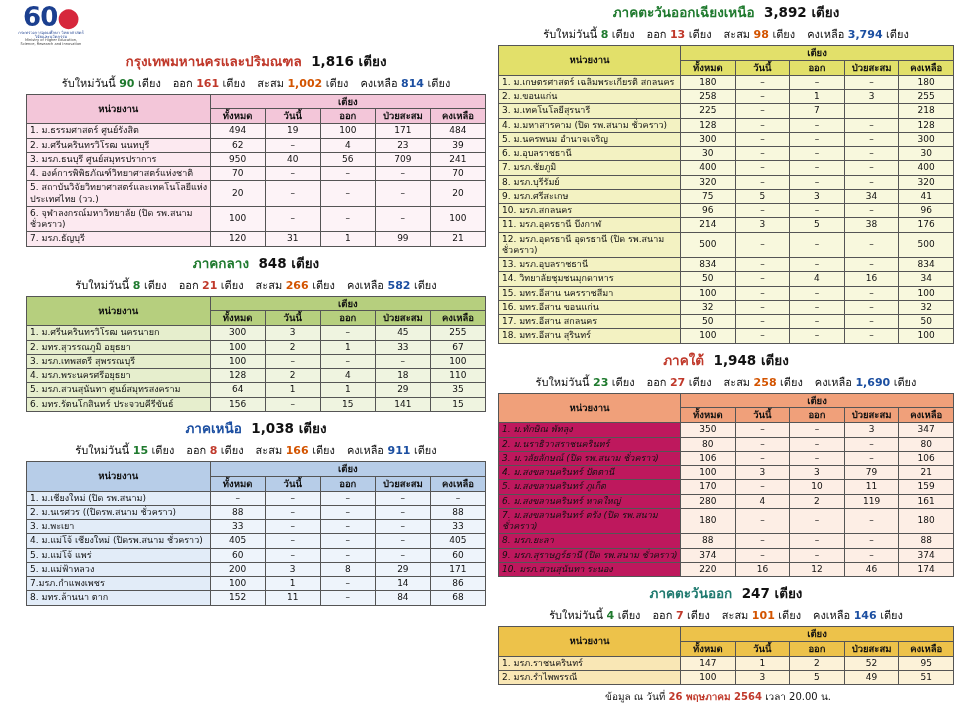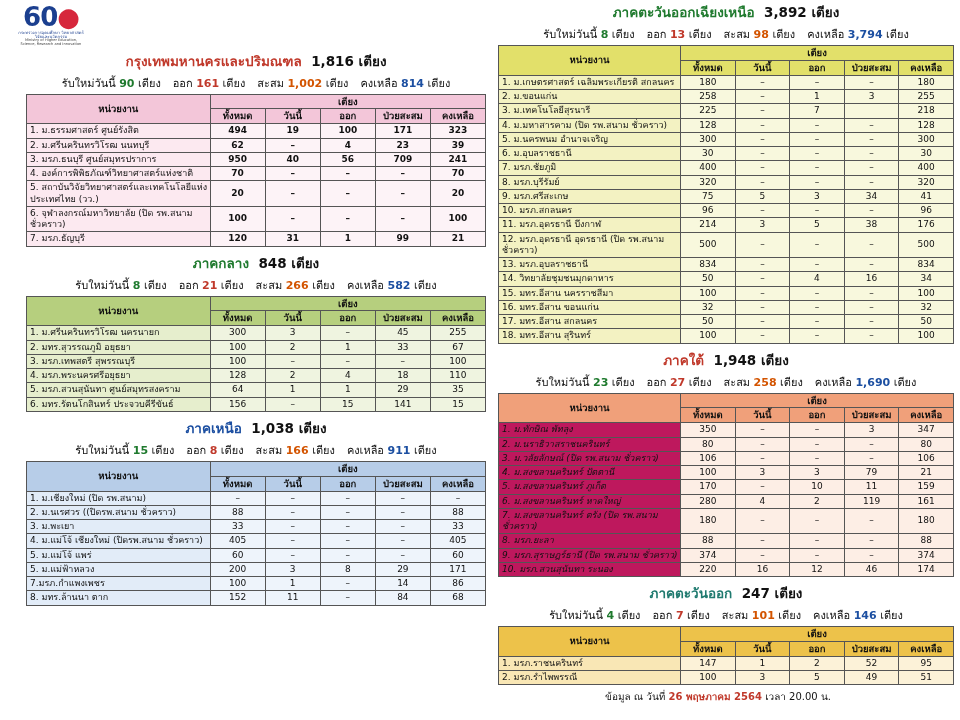--- a/index.html
+++ b/index.html
@@ -55,21 +55,21 @@
   table.t th, table.t td {
     border: 1px solid #555; padding: 1px 2px; line-height: 1.25;
   }
   table.t th { text-align: center; font-weight: bold; font-size: 9.5px; }
   table.t td.name { text-align: left; padding-left: 3px; font-size: 9px; }
   table.t td.num { text-align: center; }
 
   
   .th-pink   th { background: #f3c6d9; }
   .th-pink   td.name { background: #fce9f0; }
-  .th-pink   td.num  { background: #fdf3f7; font-weight: bold; }
+  .th-pink   td.num  { background: #fdf3f7; }
 
   .th-green  th { background: #b6cf7e; }
   .th-green  td.name { background: #e6eecd; }
   .th-green  td.num  { background: #eff4e0; }
 
   .th-blue   th { background: #b7cde8; }
   .th-blue   td.name { background: #e2ecf8; }
   .th-blue   td.num  { background: #eef4fb; }
 
   .th-yellow th { background: #e2e06a; }
@@ -136,21 +136,21 @@
                 <th>คงเหลือ</th>
               </tr>
             </thead>
             <tbody>
               <tr>
                 <td class="name">1. ม.ธรรมศาสตร์ ศูนย์รังสิต</td>
                 <td class="num">494</td>
                 <td class="num">19</td>
                 <td class="num">100</td>
                 <td class="num">171</td>
-                <td class="num">323</td>
+                <td class="num">484</td>
               </tr>
               <tr>
                 <td class="name">2. ม.ศรีนครินทรวิโรฒ นนทบุรี</td>
                 <td class="num">62</td>
                 <td class="num">–</td>
                 <td class="num">4</td>
                 <td class="num">23</td>
                 <td class="num">39</td>
               </tr>
               <tr>

